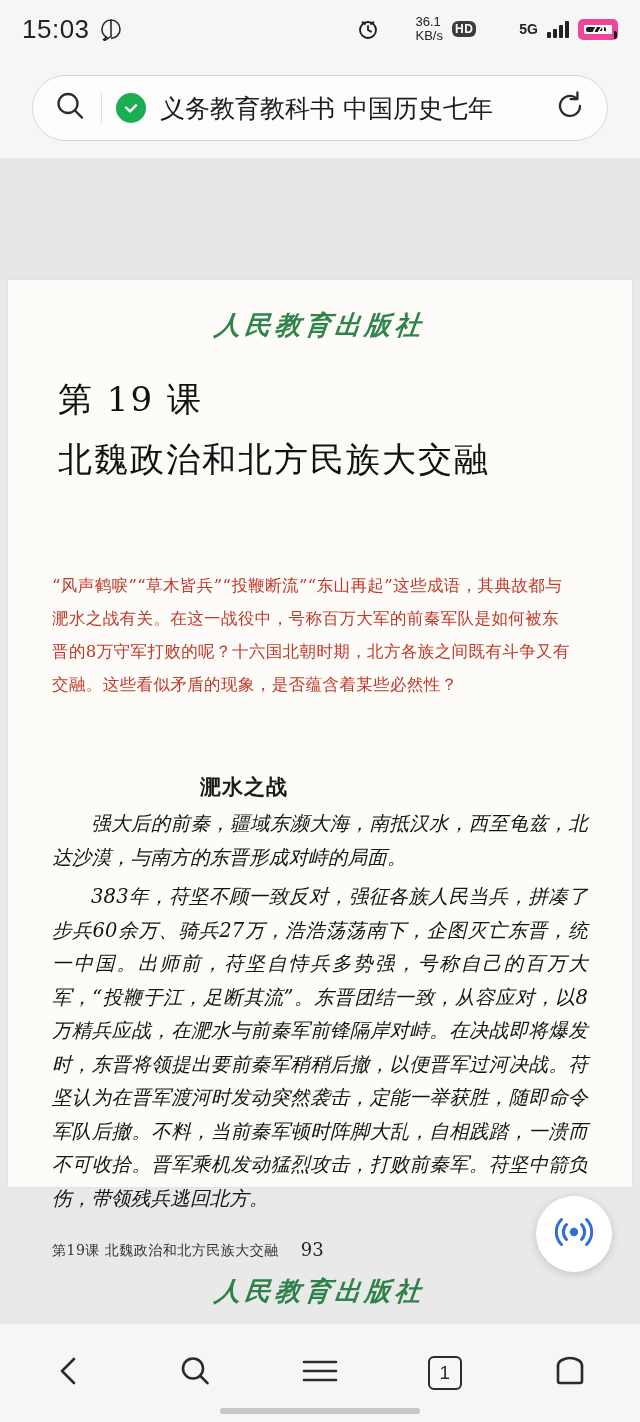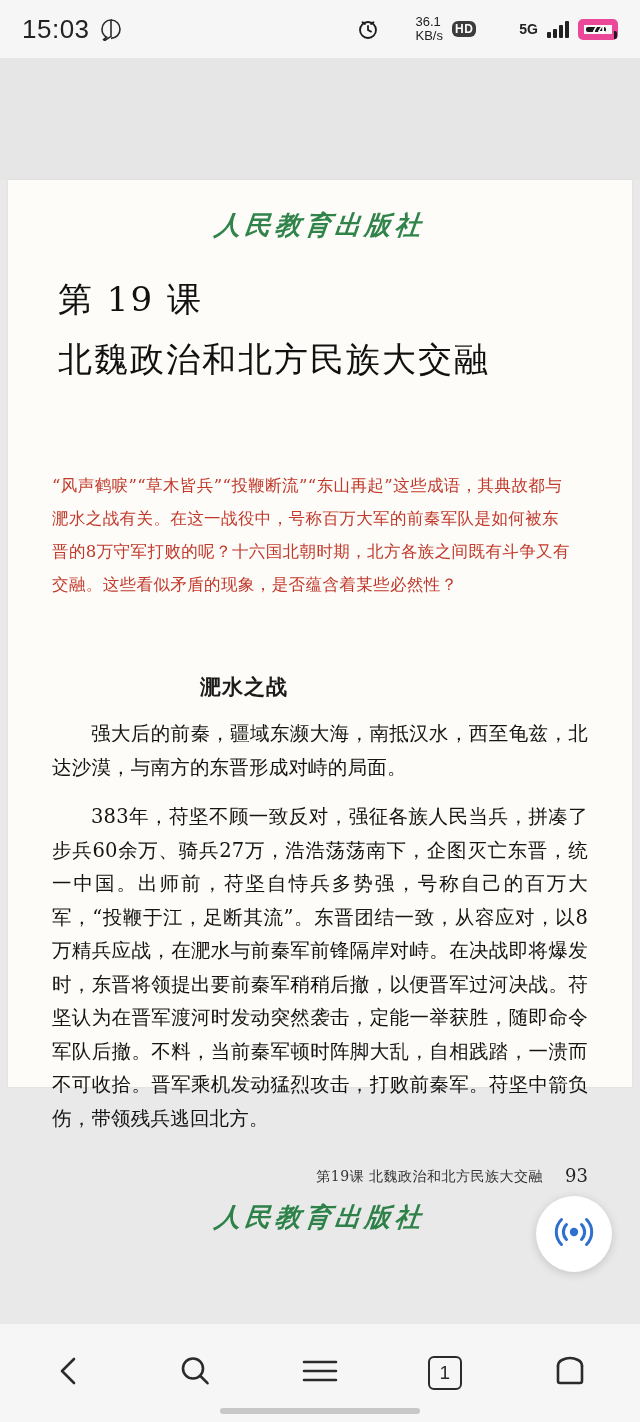--- a/index.html
+++ b/index.html
@@ -224,35 +224,36 @@
   .sec-head {
     margin-top: 72px;
     margin-left: 148px;
     font-size: 21px;
     color: #1a1a1a;
     font-family: "DejaVu Serif", serif;
     letter-spacing: 1px;
     font-weight: bold;
   }
   .body-p {
-    margin-top: 16px;
+    margin-top: 6px;
     font-size: 19.5px;
     line-height: 1.72;
     color: #141414;
     text-align: justify;
     font-family: "DejaVu Serif", serif;
     letter-spacing: 0.2px;
     text-indent: 2em;
+    font-style: italic;
   }
   .page-footer {
     display: flex;
     align-items: flex-end;
-    justify-content: flex-end;
+    justify-content: flex-start;
     gap: 22px;
-    margin-top: 30px;
+    margin-top: 24px;
   }
   .footer-run {
     font-size: 14px;
     color: #333;
     font-family: "DejaVu Serif", serif;
     letter-spacing: 0.5px;
   }
   .footer-pageno {
     font-size: 18px;
     color: #222;
@@ -338,20 +339,43 @@
           <i></i>
           <i></i>
         </span>
       <span class="battery">
         <span class="fill"></span>
         <span class="lvl">74</span>
       </span>
     </div>
   </div>
 
+  <div class="addressbar">
+    <div class="url-pill">
+      <span class="search-glass">
+        <svg width="34" height="34" viewBox="0 0 34 34">
+          <circle cx="15" cy="14.5" r="9.5" fill="none" stroke="#2b2b2b" stroke-width="2.3"></circle>
+          <path d="M22.2 21.8 L29 28.6" stroke="#2b2b2b" stroke-width="2.3" stroke-linecap="round"></path>
+        </svg>
+      </span>
+      <span class="pill-div"></span>
+      <span class="shield">
+        <svg width="18" height="18" viewBox="0 0 18 18">
+          <path d="M4 5.5 L8 9.4 L14 3.4" fill="none" stroke="#ffffff" stroke-width="2.4" stroke-linecap="round" stroke-linejoin="round" transform="translate(0,3)"></path>
+        </svg>
+      </span>
+      <span class="url-text">义务教育教科书 中国历史七年</span>
+      <span class="reload">
+        <svg width="34" height="34" viewBox="0 0 34 34">
+          <path d="M27 17 A10 10 0 1 1 23.6 9.4" fill="none" stroke="#2b2b2b" stroke-width="2.3" stroke-linecap="round"></path>
+          <path d="M24.4 3.4 L24.4 10.2 L17.6 10.2" fill="none" stroke="#2b2b2b" stroke-width="2.3" stroke-linecap="round" stroke-linejoin="round"></path>
+        </svg>
+      </span>
+    </div>
+  </div>
 
   <div class="viewer">
     <div class="gray-top"></div>
 
     <div class="paper">
       <div class="pep-logo">人民教育出版社</div>
 
       <div class="lesson-no">第 19 课</div>
       <div class="lesson-title">北魏政治和北方民族大交融</div>
 

